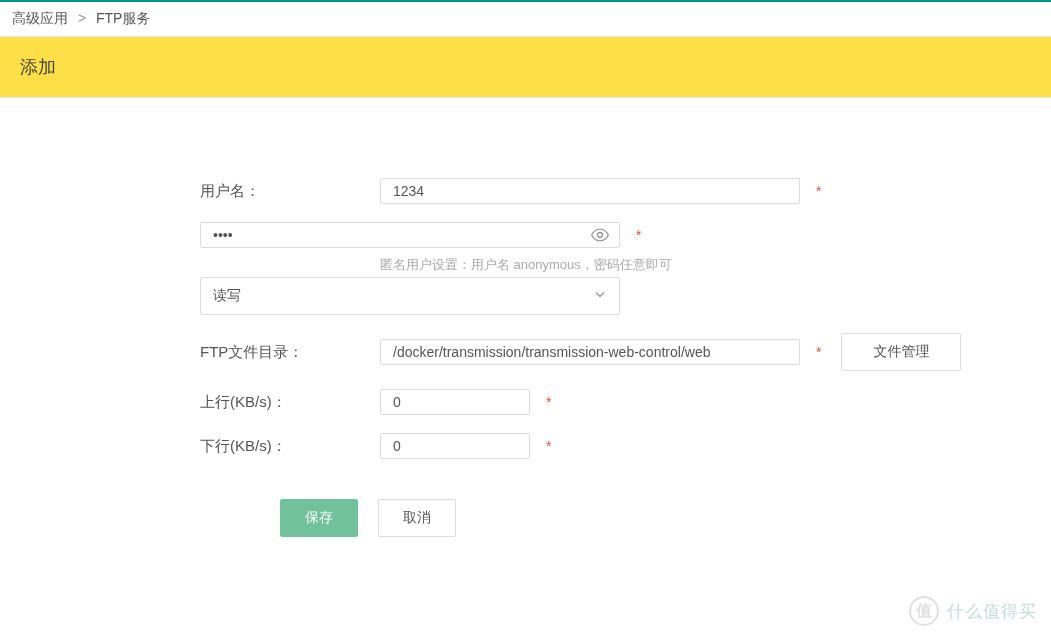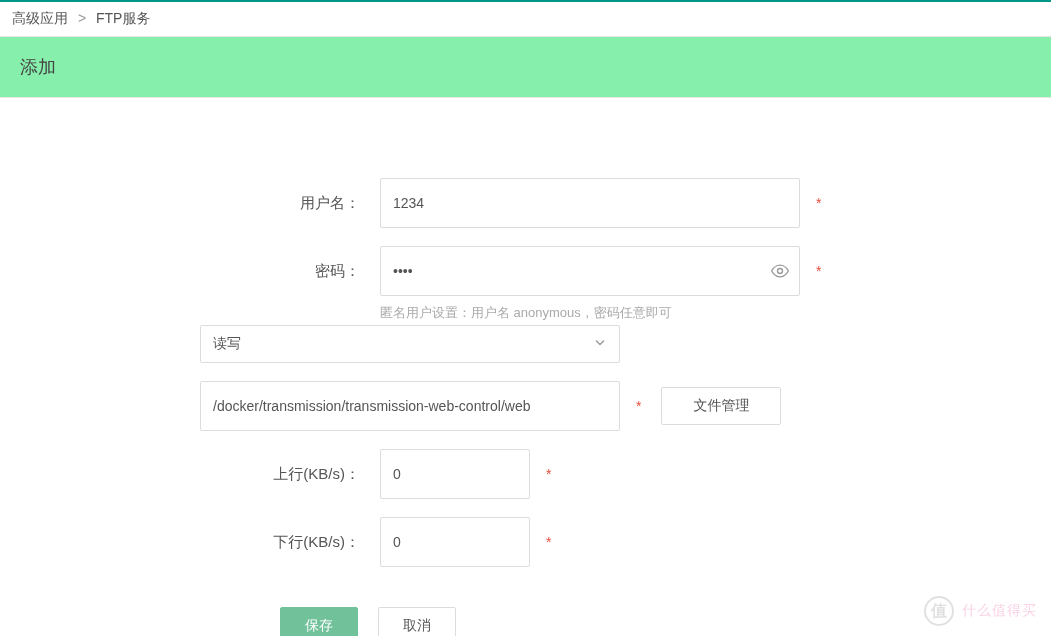--- a/index.html
+++ b/index.html
@@ -26,48 +26,48 @@
       padding: 8px 12px;
       border-bottom: 1px solid #e6e6e6;
       color: #555;
       font-size: 14px;
     }
     .breadcrumb .sep {
       margin: 0 6px;
       color: #999;
     }
     .page-header {
-      background: #86efac;
+      background: #fde047;
       padding: 18px 20px;
       border-bottom: 1px solid #e6e6e6;
       font-size: 18px;
       color: #444;
     }
     .form-area {
       padding: 80px 20px 20px 200px;
     }
     .form-row {
       display: flex;
       align-items: center;
       margin-bottom: 18px;
     }
     .form-label {
       width: 180px;
-      text-align: right;
+      text-align: left;
       color: #555;
       font-size: 15px;
       padding-right: 20px;
     }
     .form-control-wrap {
       display: flex;
       align-items: center;
       flex: 1;
     }
     .txt-input {
-      height: 50px;
+      height: 26px;
       border: 1px solid #dcdcdc;
       border-radius: 2px;
       padding: 0 12px;
       font-size: 14px;
       color: #555;
       outline: none;
       background: #fff;
     }
     .w-wide {
       width: 420px;
@@ -175,22 +175,22 @@
       border-radius: 50%;
       border: 2px solid #888;
       display: flex;
       align-items: center;
       justify-content: center;
       font-size: 16px;
       color: #888;
       font-weight: bold;
     }
     .watermark-text {
-      font-size: 14px;
-      color: #ec4899;
+      font-size: 17px;
+      color: #0f766e;
       letter-spacing: 1px;
       font-weight: 500;
     }
   </style>
 </head>
 <body>
 
 <div class="top-border"></div>
 
 <div class="breadcrumb">
@@ -205,21 +205,20 @@
 
   <div class="form-row">
     <div class="form-label">用户名：</div>
     <div class="form-control-wrap">
       <input type="text" class="txt-input w-wide" value="1234" style="">
       <span class="asterisk">*</span>
     </div>
   </div>
 
   <div class="form-row">
-    <div class="form-label">密码：</div>
     <div class="form-control-wrap">
       <div class="password-wrap">
         <input type="text" class="txt-input" value="••••" style="">
         <span class="eye-icon">
           <svg viewBox="0 0 24 24" width="20" height="20" fill="none" stroke="currentColor" stroke-width="1.6">
             <path d="M2 12s3.5-7 10-7 10 7 10 7-3.5 7-10 7S2 12 2 12z"></path>
             <circle cx="12" cy="12" r="3"></circle>
           </svg>
         </span>
       </div>
@@ -238,20 +237,21 @@
         <span class="select-arrow">
           <svg viewBox="0 0 24 24" width="16" height="16" fill="none" stroke="currentColor" stroke-width="2">
             <polyline points="6 9 12 15 18 9"></polyline>
           </svg>
         </span>
       </div>
     </div>
   </div>
 
   <div class="form-row">
+    <div class="form-label">FTP文件目录：</div>
     <div class="form-control-wrap">
       <input type="text" class="txt-input w-wide" value="/docker/transmission/transmission-web-control/web" style="">
       <span class="asterisk">*</span>
       <button class="btn btn-file">文件管理</button>
     </div>
   </div>
 
   <div class="form-row">
     <div class="form-label">上行(KB/s)：</div>
     <div class="form-control-wrap">

